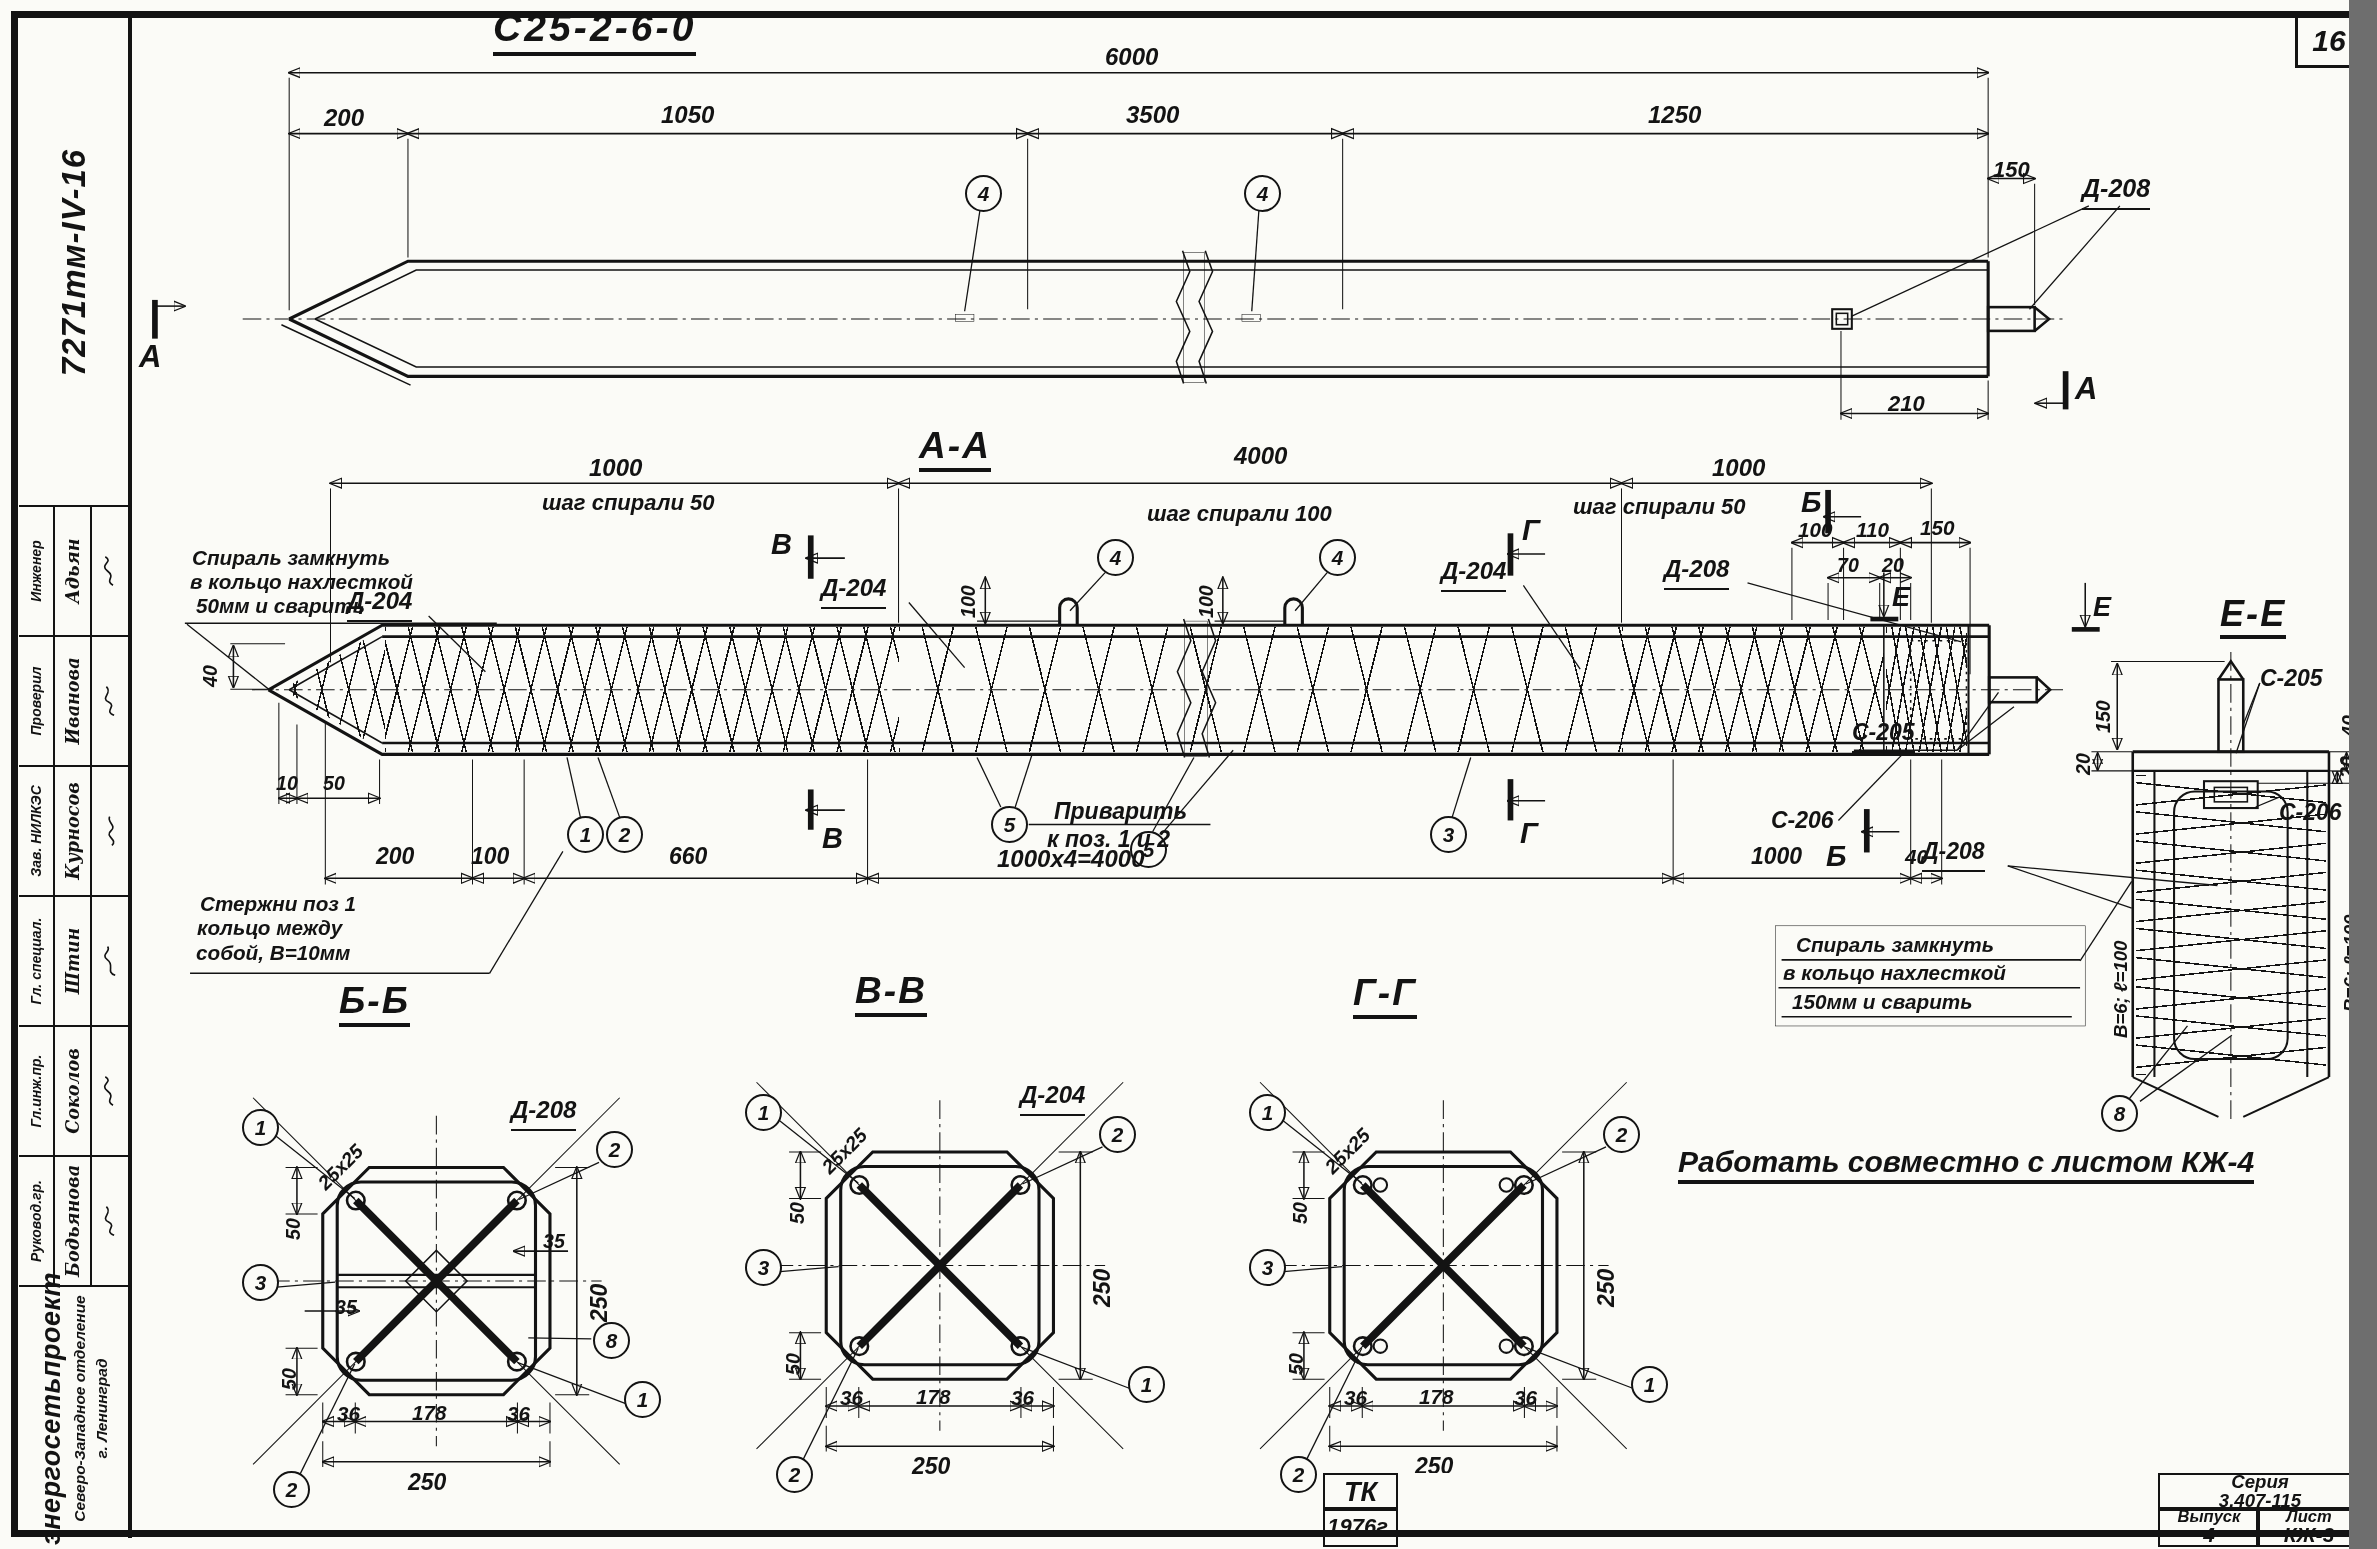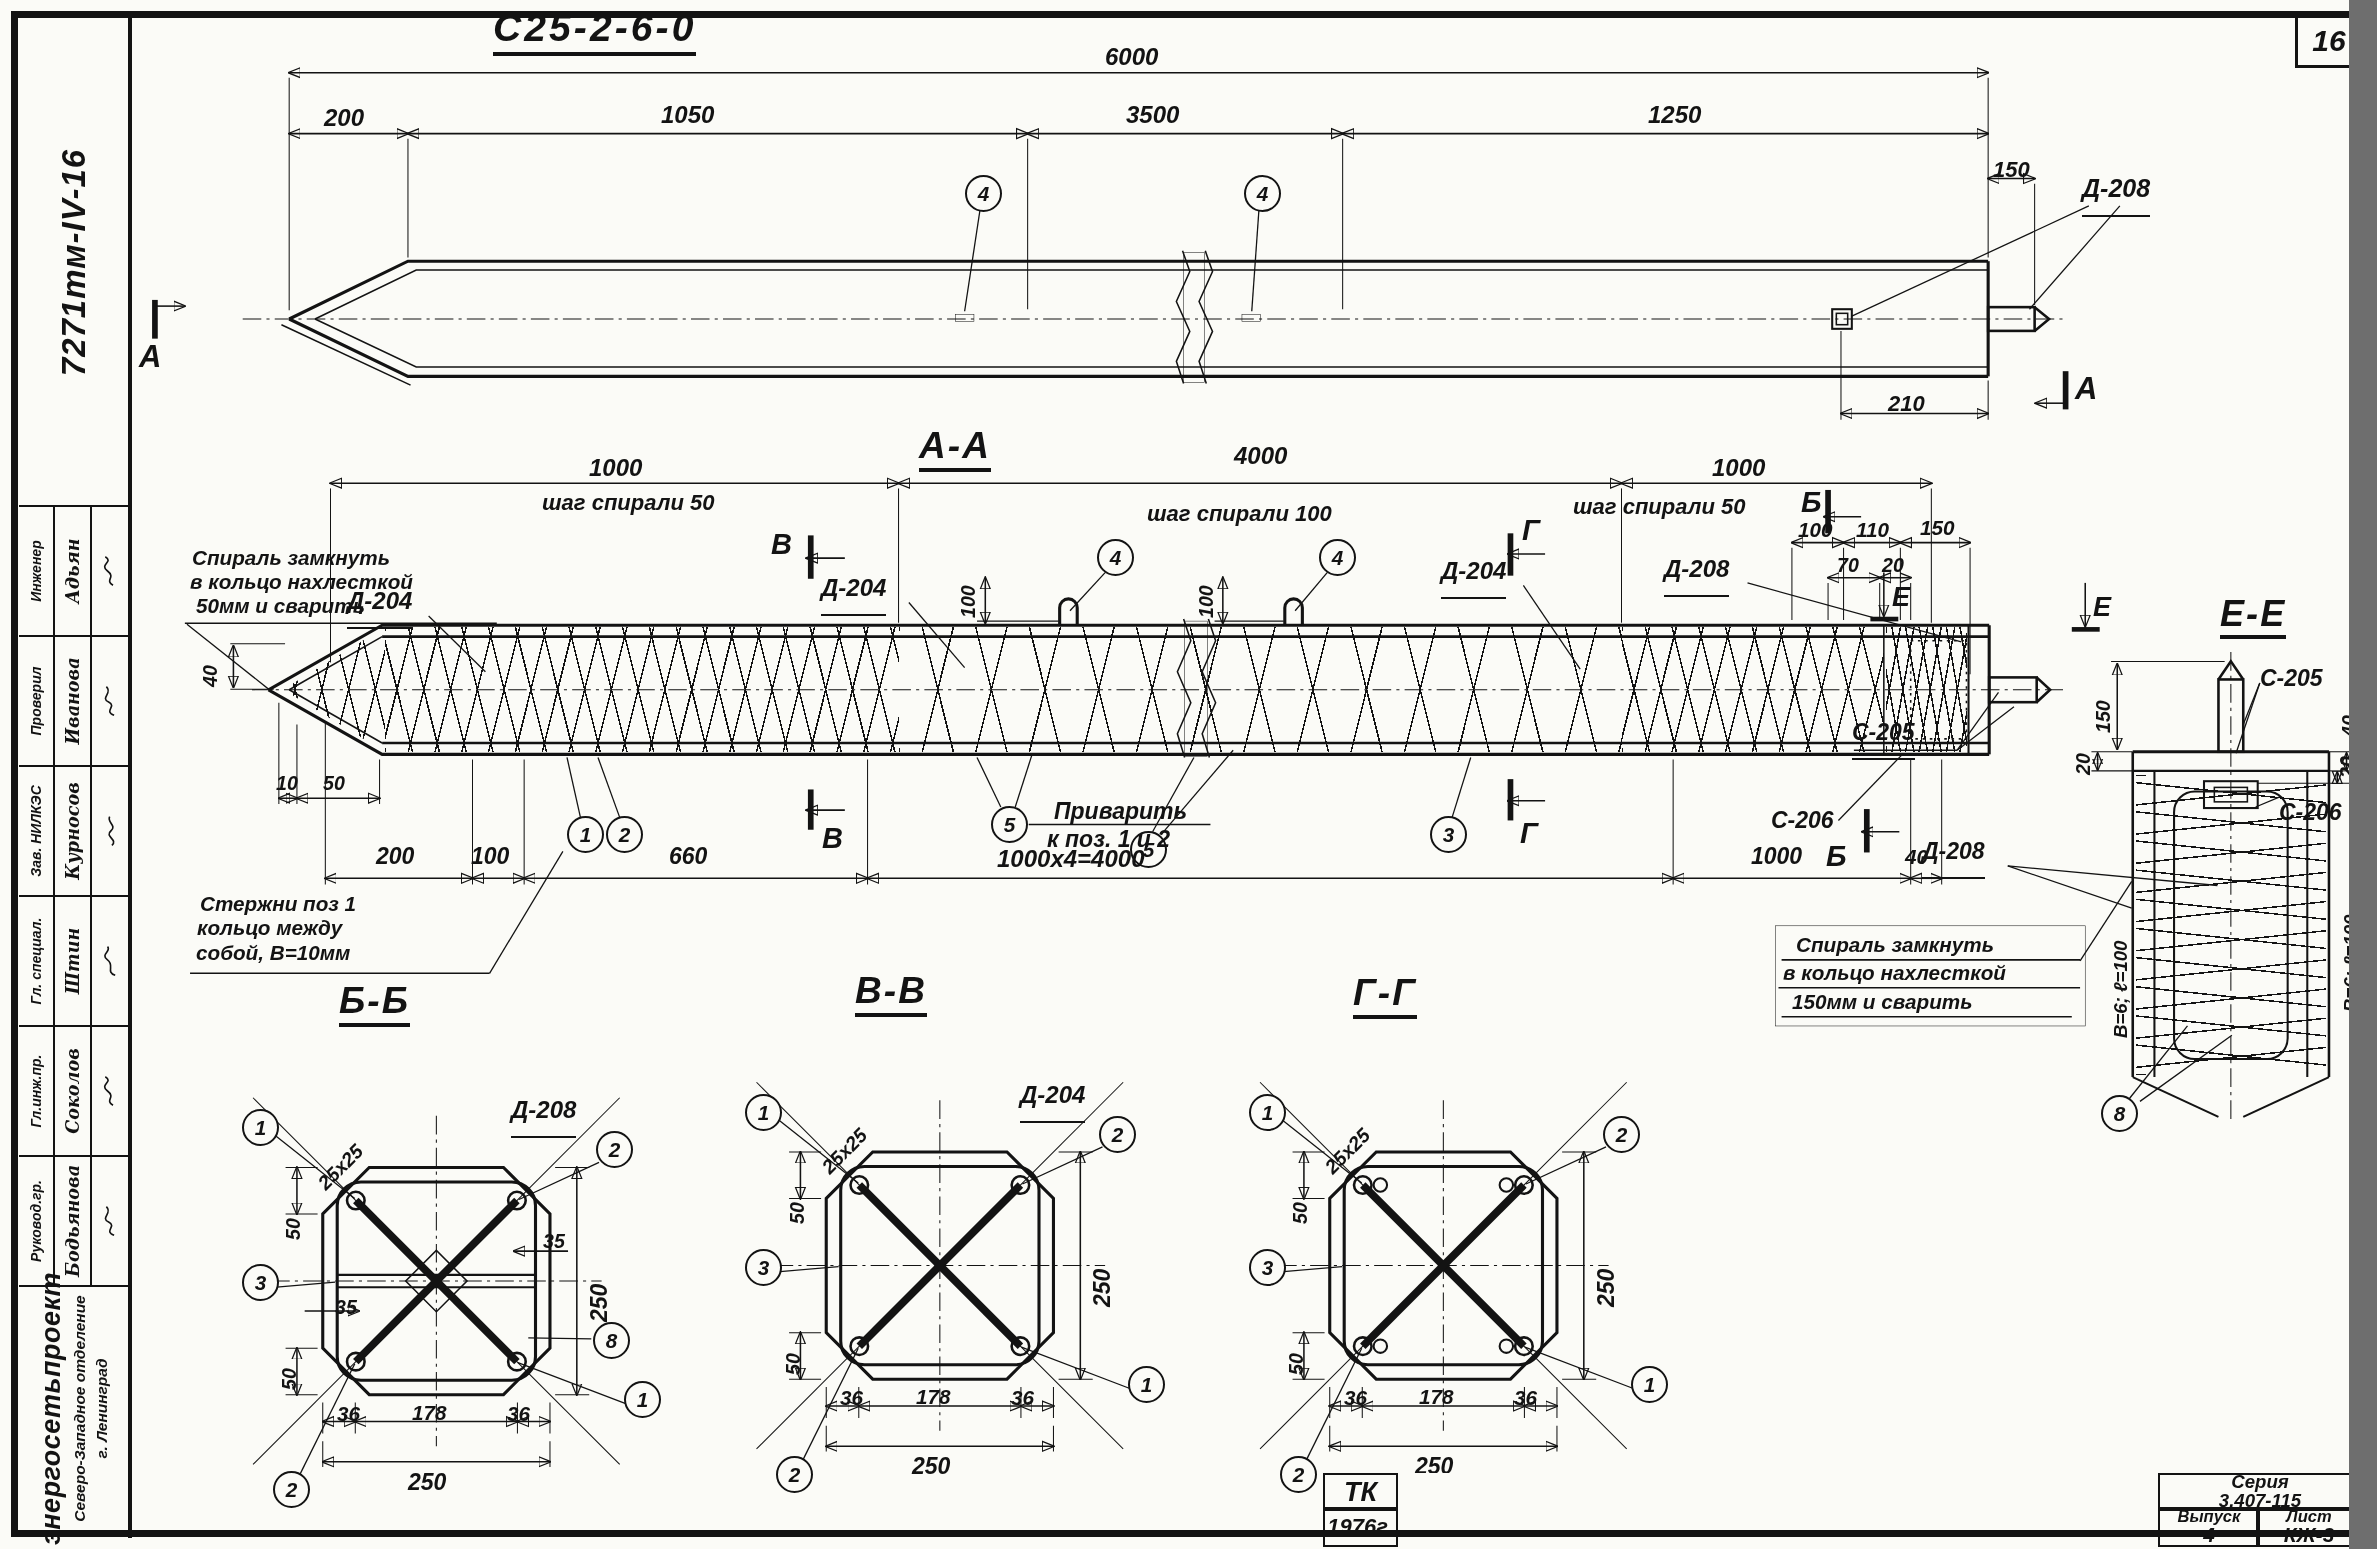--- a/index.html
+++ b/index.html
@@ -4,21 +4,21 @@
 <style>
   html,body{margin:0;padding:0;background:#6e6e6e;}
   .sheet{position:relative;width:2349px;height:1550px;background:#fbfbf7;overflow:hidden;
          font-family:"Liberation Sans",sans-serif;color:#131313;}
   .frame{position:absolute;left:11.4px;top:11.4px;width:2340px;height:1512px;border:7.2px solid #131313;}
   .stampline{position:absolute;left:128px;top:11.4px;width:3.6px;height:1527px;background:#131313;}
 
   
   .lbl{position:absolute;white-space:nowrap;font-style:italic;font-weight:700;color:#131313;
        transform-origin:0 0;line-height:1.05;}
-  .u{border-bottom:2.6px solid #131313;padding-bottom:14px;}
+  .u{border-bottom:2.6px solid #131313;padding-bottom:7px;}
   .u8{border-bottom:4.1px solid #131313;padding-bottom:2.6px;}
   .rot{transform:rotate(-90deg);}
   .r45{transform:rotate(-45deg);}
   .circ{position:absolute;width:33px;height:33px;border:2.1px solid #131313;border-radius:50%;
         background:#fbfbf7;display:flex;align-items:center;justify-content:center;
         font:italic 700 20.7px "Liberation Sans",sans-serif;color:#131313;}
 
   
   .zig{position:absolute;}
   .z50{background:repeating-linear-gradient(76deg,#131313 0 1.5px,transparent 1.5px 26px),
@@ -470,20 +470,21 @@
   <div class="circ" style="left:1631px;top:1366px;">1</div>
   <div class="circ" style="left:1280px;top:1456px;">2</div>
   <div class="lbl rot" style="left:1290px;top:1224px;font-size:19.6px;">50</div>
   <div class="lbl rot" style="left:1286px;top:1375px;font-size:19.6px;">50</div>
   <div class="lbl rot" style="left:1594px;top:1307px;font-size:23px;">250</div>
   <div class="lbl" style="left:1344px;top:1387px;font-size:20.7px;">36</div>
   <div class="lbl" style="left:1419px;top:1386px;font-size:20.7px;">178</div>
   <div class="lbl" style="left:1514px;top:1387px;font-size:20.7px;">36</div>
   <div class="lbl" style="left:1415px;top:1454px;font-size:23px;">250</div>
 
+  <div class="lbl u8" style="left:1678px;top:1146px;font-size:30px;">Работать совместно с листом КЖ-4</div>
 
   <div class="pg">
     <span>16</span>
   </div>
 
   <div class="stampline"></div>
   <div class="stamp">
     <div class="org">
       <div class="o1">энергосетьпроект</div>
       <div class="o2">Северо-Западное отделение</div>

